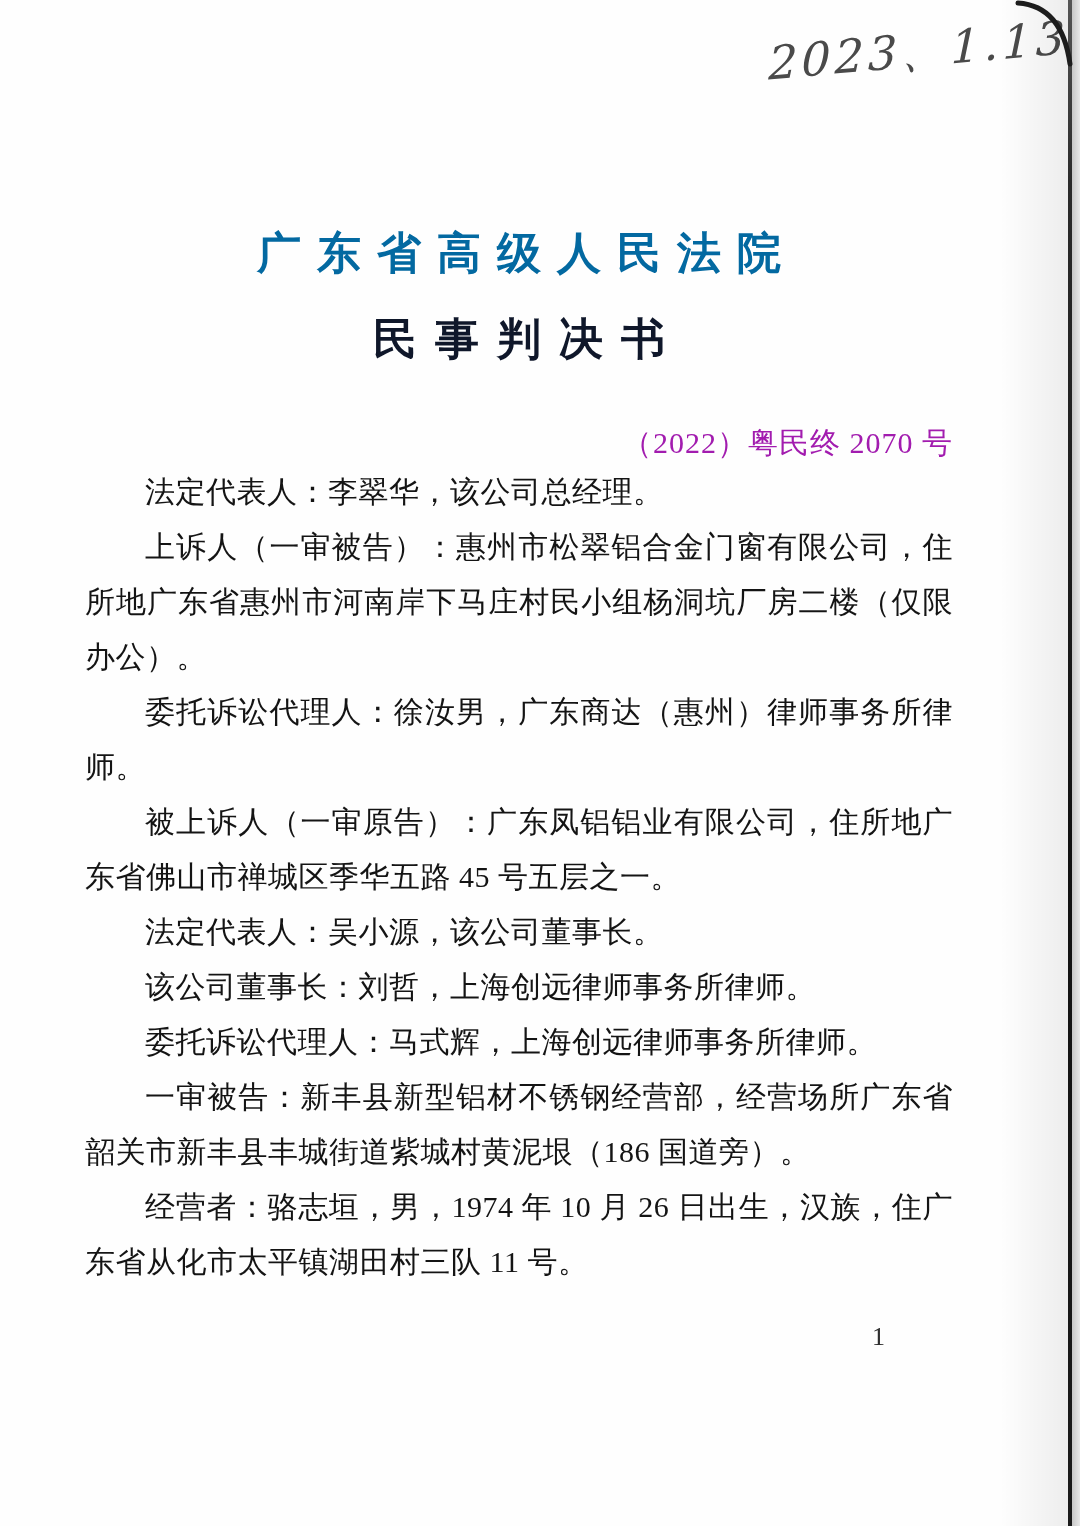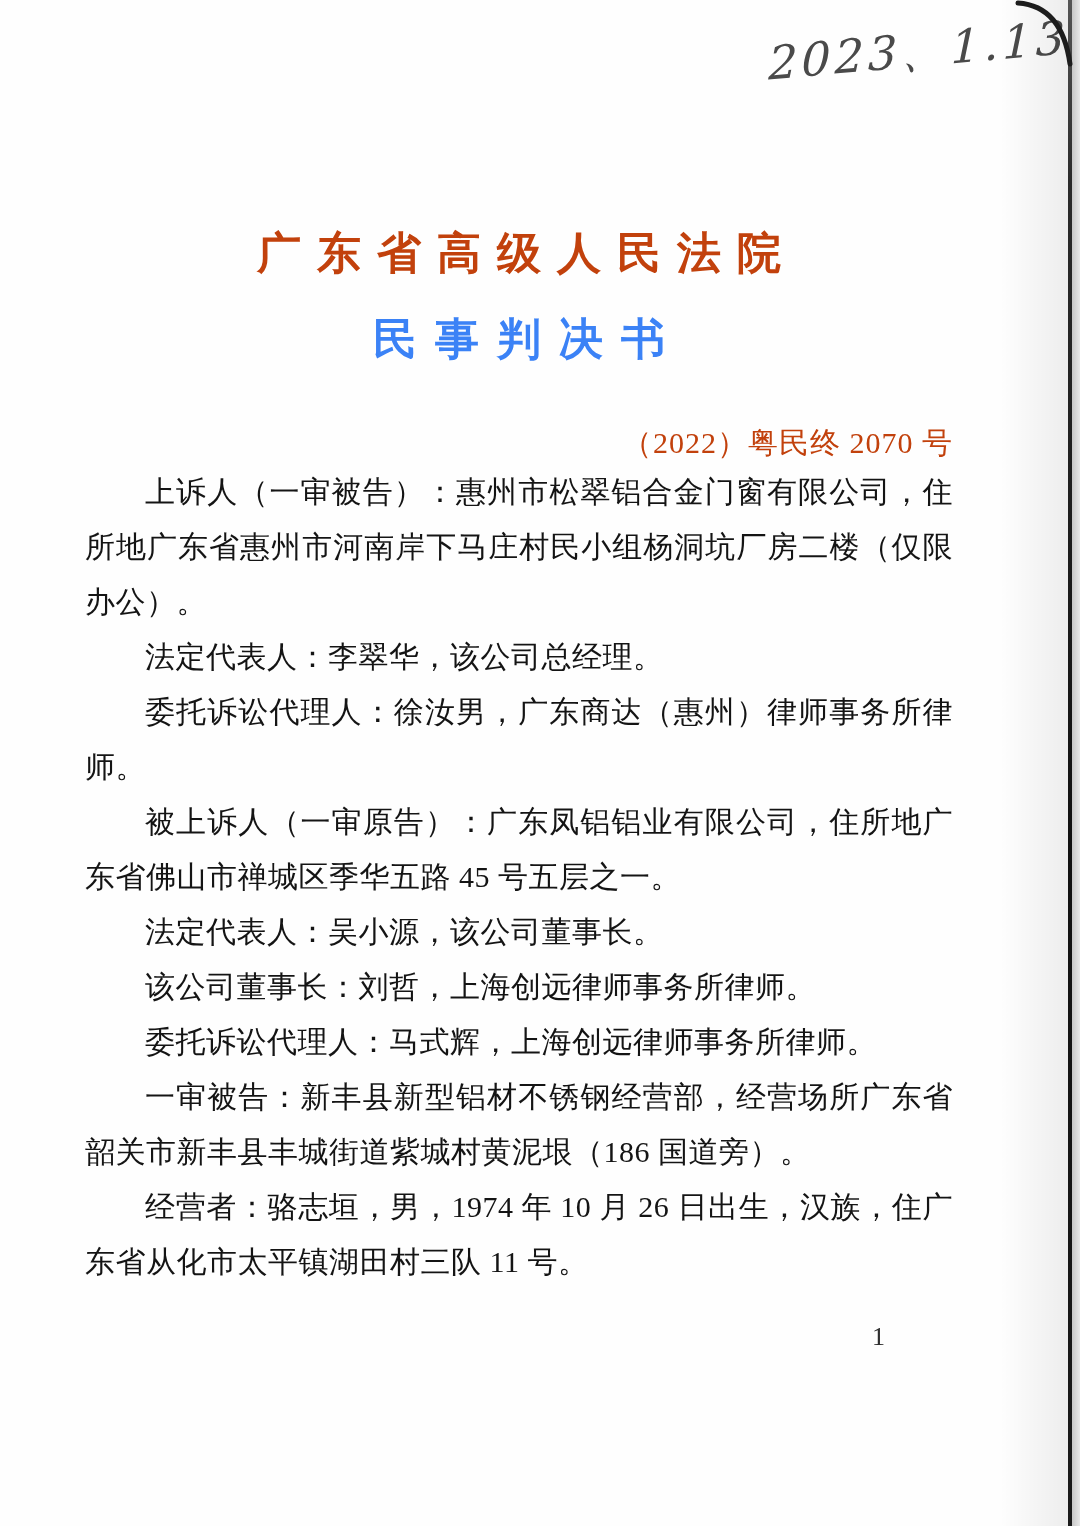--- a/index.html
+++ b/index.html
@@ -60,43 +60,43 @@
   .court-name {
     position: absolute;
     top: 224px;
     left: 85px;
     width: 868px;
     text-align: center;
     font-size: 44px;
     font-weight: bold;
     letter-spacing: 16px;
     padding-left: 16px; 
-    color: #c2410c;
+    color: #0369a1;
   }
   .doc-title {
     position: absolute;
     top: 310px;
     left: 85px;
     width: 868px;
     text-align: center;
     font-size: 44px;
     font-weight: bold;
     letter-spacing: 18px;
     padding-left: 18px;
-    color: #3b82f6;
+    color: #0f172a;
   }
   .case-number {
     position: absolute;
     top: 423px;
     left: 85px;
     width: 868px;
     text-align: right;
     font-size: 30px;
     letter-spacing: 1px;
-    color: #c2410c;
+    color: #a21caf;
   }
   .doc-body {
     position: absolute;
     top: 464px;
     left: 85px;
     width: 868px;
     font-size: 30px;
     line-height: 55px;
     text-align: justify;
     text-justify: inter-ideograph;
@@ -121,22 +121,22 @@
 
   <div class="handwriting">2023、1.13</div>
 
   <div class="court-name">广东省高级人民法院</div>
 
   <div class="doc-title">民事判决书</div>
 
   <div class="case-number">（2022）粤民终 2070 号</div>
 
   <div class="doc-body">
+    <p>法定代表人：李翠华，该公司总经理。</p>
     <p>上诉人（一审被告）：惠州市松翠铝合金门窗有限公司，住所地广东省惠州市河南岸下马庄村民小组杨洞坑厂房二楼（仅限办公）。</p>
-    <p>法定代表人：李翠华，该公司总经理。</p>
     <p>委托诉讼代理人：徐汝男，广东商达（惠州）律师事务所律师。</p>
     <p>被上诉人（一审原告）：广东凤铝铝业有限公司，住所地广东省佛山市禅城区季华五路 45 号五层之一。</p>
     <p>法定代表人：吴小源，该公司董事长。</p>
     <p>该公司董事长：刘哲，上海创远律师事务所律师。</p>
     <p>委托诉讼代理人：马式辉，上海创远律师事务所律师。</p>
     <p>一审被告：新丰县新型铝材不锈钢经营部，经营场所广东省韶关市新丰县丰城街道紫城村黄泥垠（186 国道旁）。</p>
     <p>经营者：骆志垣，男，1974 年 10 月 26 日出生，汉族，住广东省从化市太平镇湖田村三队 11 号。</p>
   </div>
 
   <div class="page-number">1</div>

